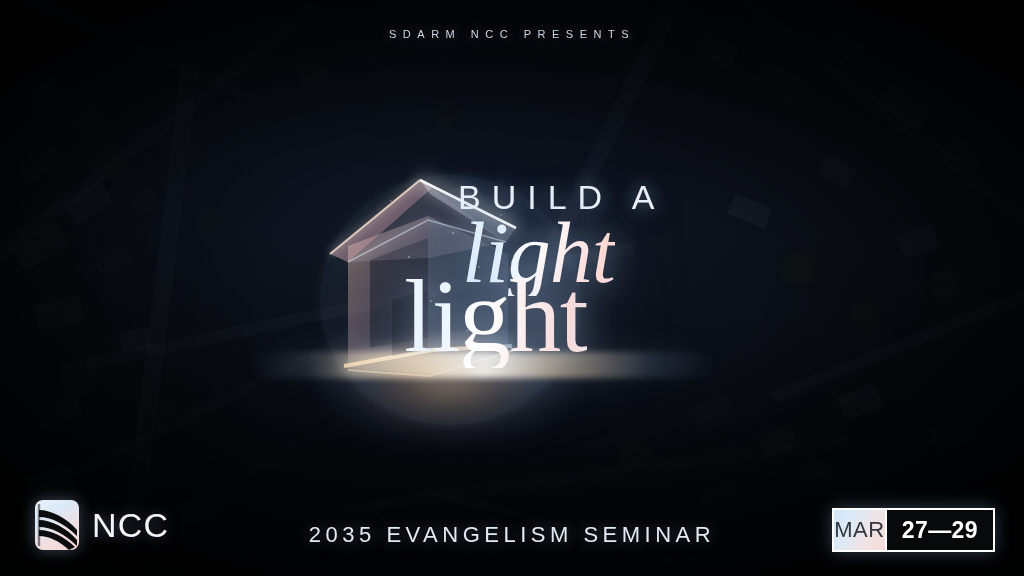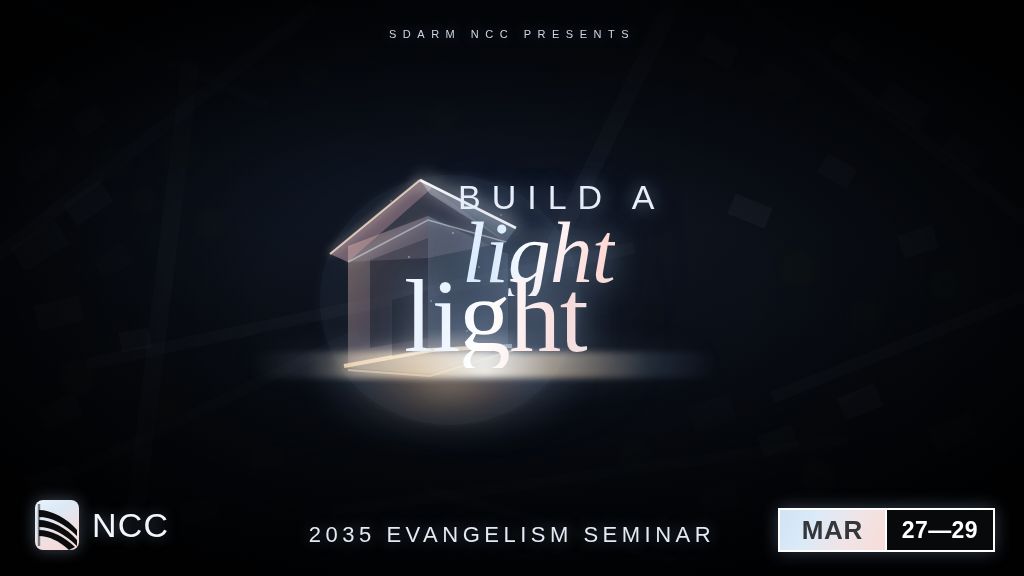--- a/index.html
+++ b/index.html
@@ -214,25 +214,25 @@
   #date-badge {
     position:absolute;
     right:29px; bottom:24px;
     display:flex; align-items:stretch;
     height:44px;
     border:2px solid #ffffff;
     box-shadow:0 0 18px rgba(170,200,245,0.30);
   }
   .badge-month {
     display:flex; align-items:center; justify-content:center;
-    padding:0 22px;
+    padding:0 0;
     background:linear-gradient(118deg, #cfe4f6 0%, #dceaf7 32%, #f0e4e6 66%, #f7dcd7 100%);
     color:#33363b;
-    font-size:26px;
-    font-weight:700;
+    font-size:22px;
+    font-weight:400;
     letter-spacing:0.6px;
   }
   .badge-days {
     display:flex; align-items:center; justify-content:center;
     padding:8px 15px;
     background:#08090b;
     color:#ffffff;
     font-size:23px;
     font-weight:700;
     letter-spacing:0.4px;

